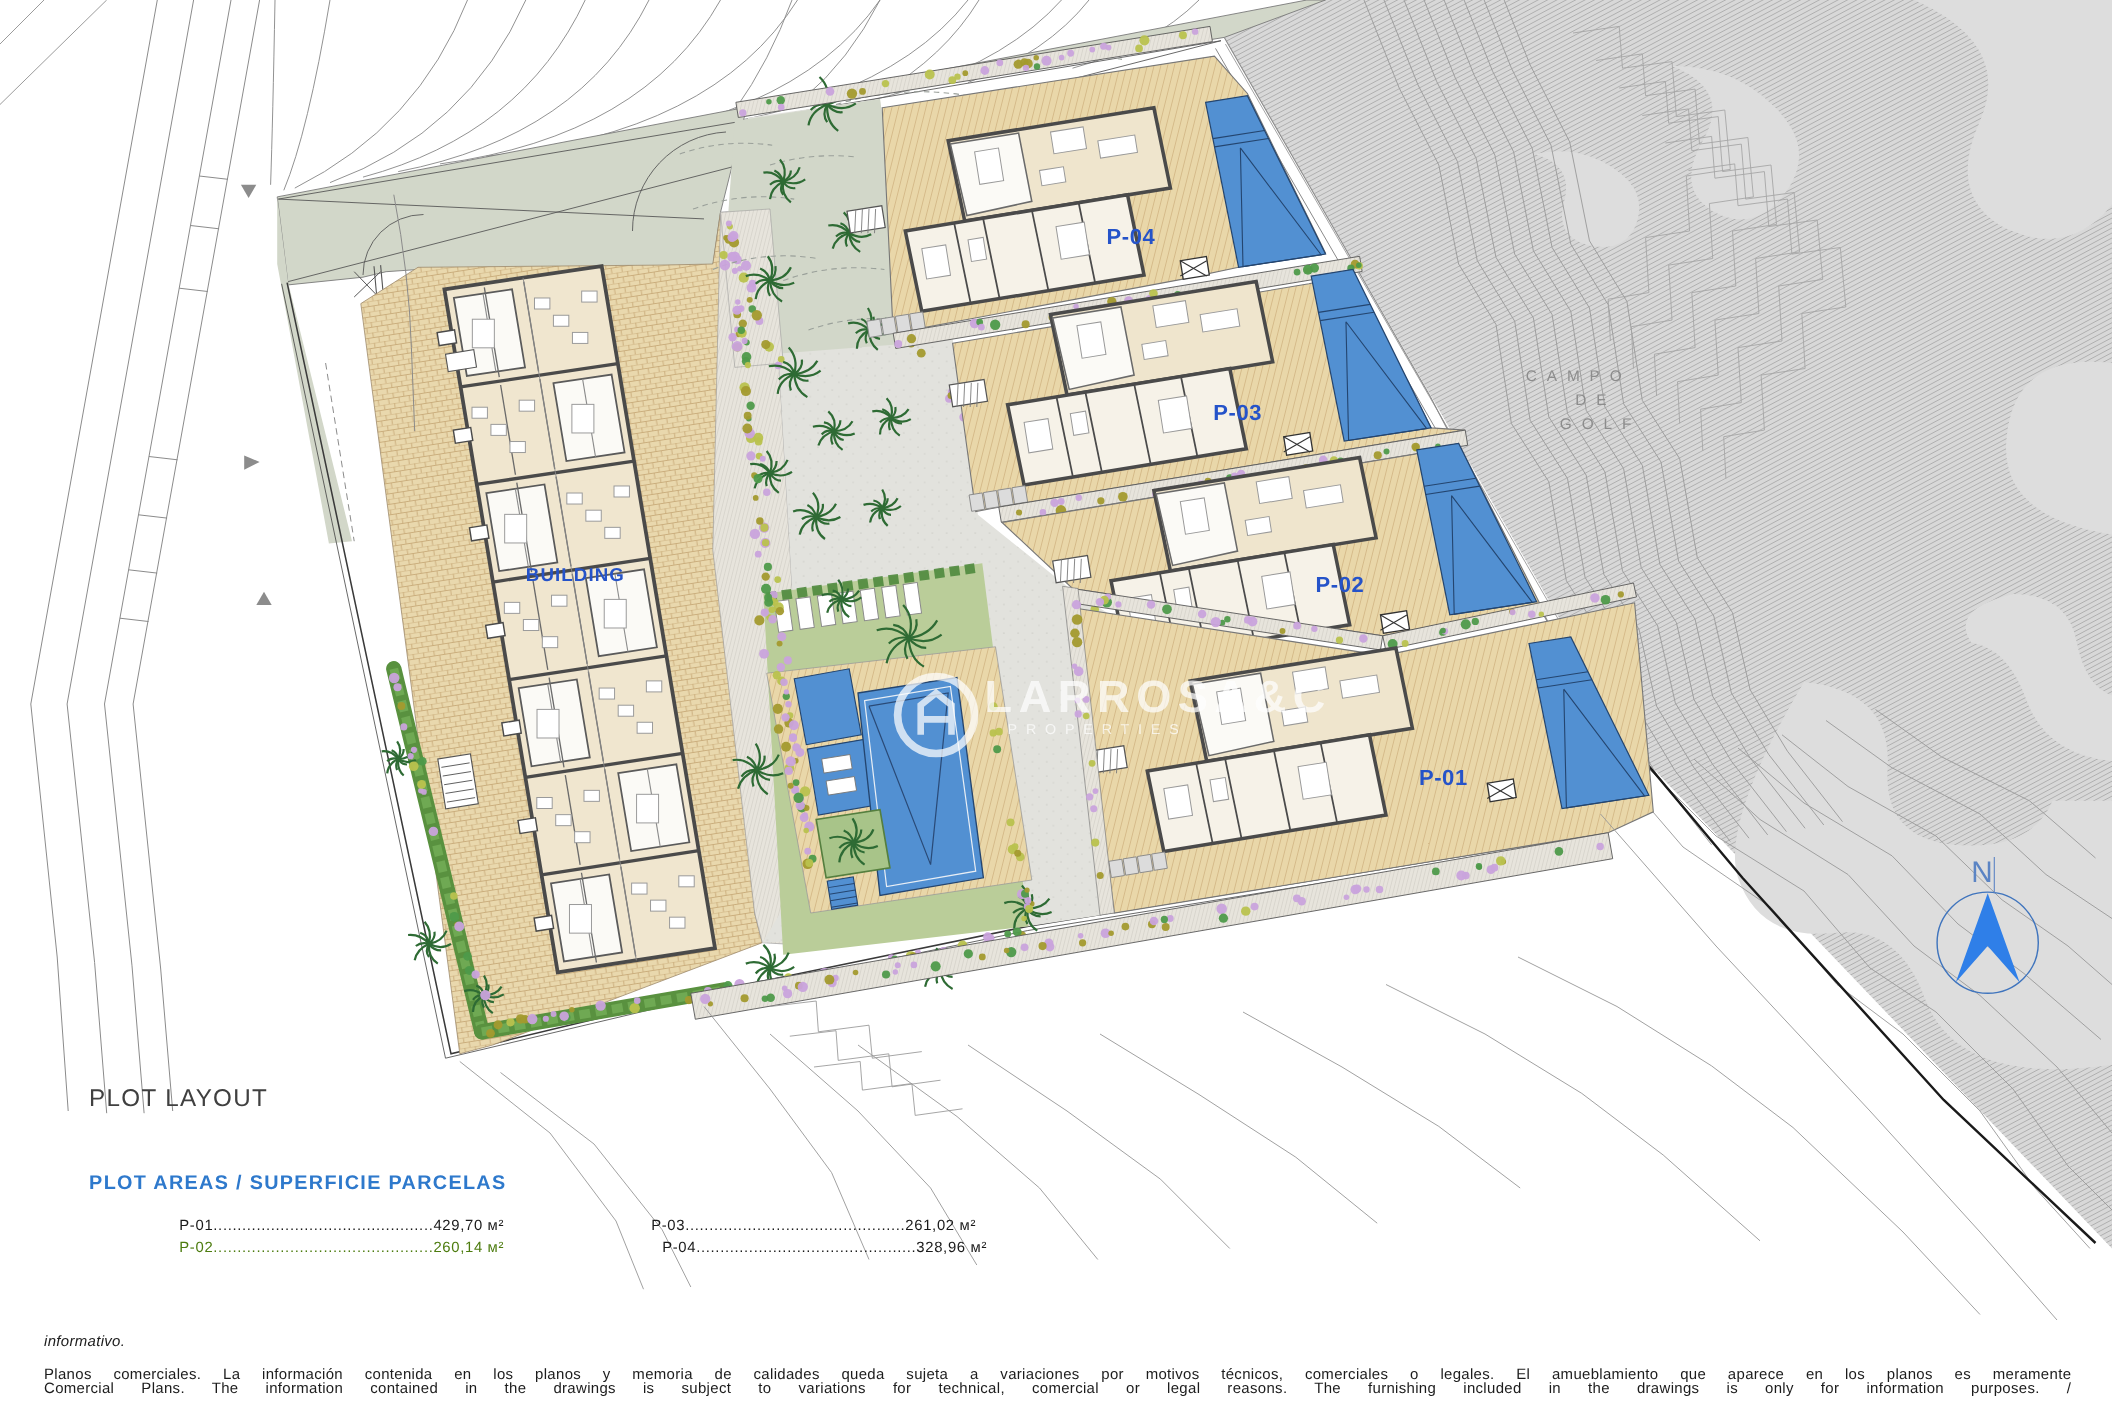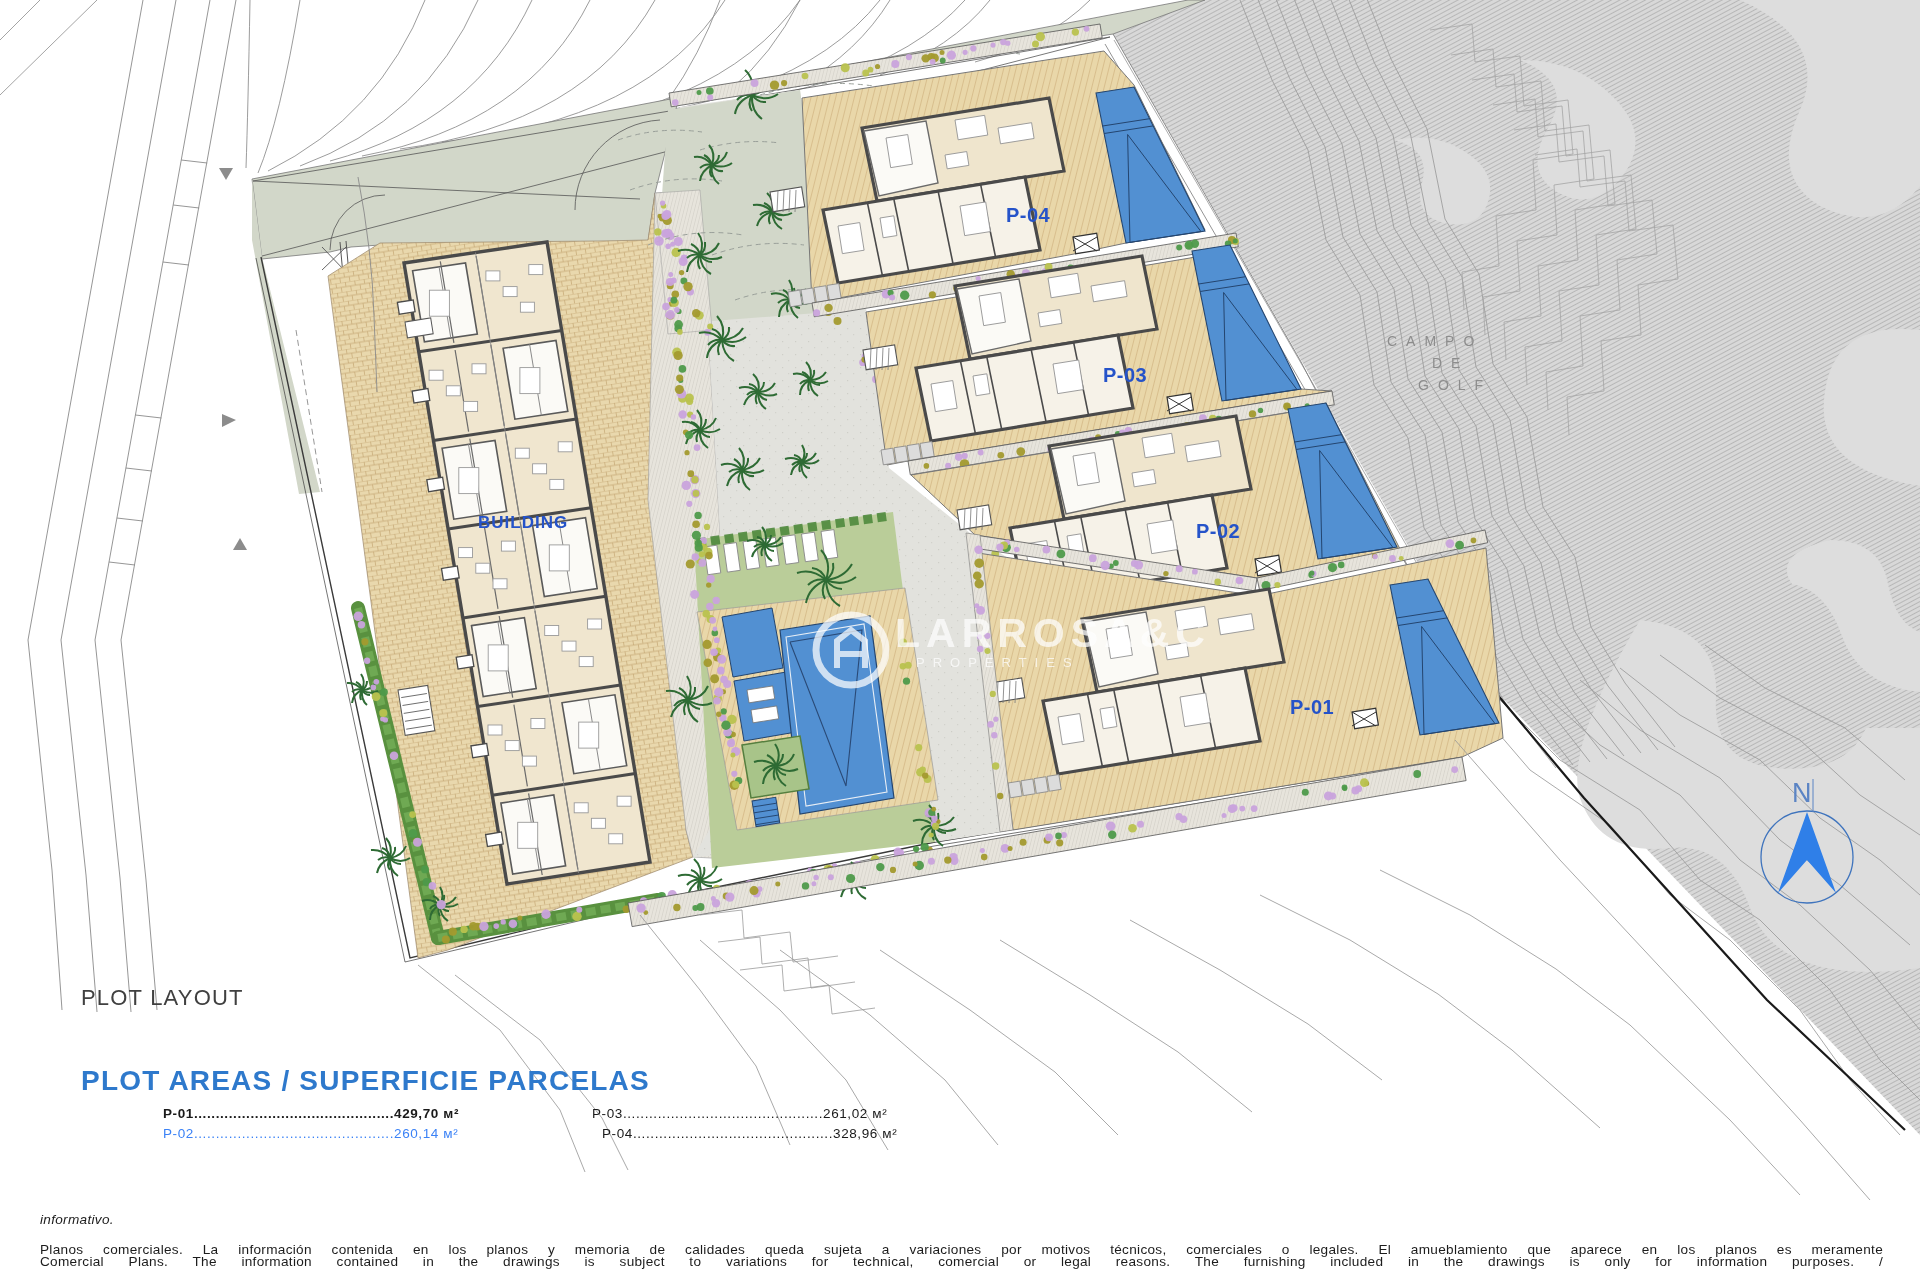--- a/index.html
+++ b/index.html
@@ -1201,22 +1201,22 @@
 <text x="916" y="667" font-size="13" fill="#ffffff" letter-spacing="8">PROPERTIES</text>
 </g>
 
 <circle cx="1807" cy="857" r="46" fill="none" stroke="#3f74bd" stroke-width="1.3"></circle>
 <path d="M1807,812 L1836,893 L1807,860 L1778,893 Z" fill="#2f7fe8"></path>
 <text x="1792" y="802" font-size="27" fill="#5b84c4">N</text>
 <line x1="1813.0" y1="779.0" x2="1813.0" y2="812.0" stroke="#5b84c4" stroke-width="1"></line>
 </svg>
 
 <div style="position:absolute;left:81px;top:985px;font-size:22px;font-weight:normal;color:#404040;letter-spacing:1.2px;">PLOT LAYOUT</div>
-<div style="position:absolute;left:81px;top:1065px;font-size:28px;font-weight:bold;color:#2e79cc;letter-spacing:1.2px;">PLOT AREAS / SUPERFICIE PARCELAS</div>
-
-<div style="position:absolute;left:163px;top:1106px;font-size:13.5px;color:#1a1a1a;letter-spacing:0.6px;font-weight:bold;">P-01..............................................429,70 м²</div>
-<div style="position:absolute;left:163px;top:1126px;font-size:13.5px;color:#3b82f6;letter-spacing:0.6px;">P-02..............................................260,14 м²</div>
+<div style="position:absolute;left:81px;top:1065px;font-size:18px;font-weight:bold;color:#2e79cc;letter-spacing:1.2px;">PLOT AREAS / SUPERFICIE PARCELAS</div>
+
+<div style="position:absolute;left:163px;top:1106px;font-size:13.5px;color:#1a1a1a;letter-spacing:0.6px;">P-01..............................................429,70 м²</div>
+<div style="position:absolute;left:163px;top:1126px;font-size:13.5px;color:#4d7c0f;letter-spacing:0.6px;">P-02..............................................260,14 м²</div>
 <div style="position:absolute;left:570px;top:1106px;font-size:13.5px;color:#1a1a1a;letter-spacing:0.6px;margin-left:22px;">P-03..............................................261,02 м²</div>
 <div style="position:absolute;left:570px;top:1126px;font-size:13.5px;color:#1a1a1a;letter-spacing:0.6px;margin-left:32px;">P-04..............................................328,96 м²</div>
 
 <div class="dis" style="top:1254px;">Comercial Plans. The information contained in the drawings is subject to variations for technical, comercial or legal reasons. The furnishing included in the drawings is only for information purposes. /</div>
 <div class="dis" style="top:1242px;">Planos comerciales. La información contenida en los planos y memoria de calidades queda sujeta a variaciones por motivos técnicos, comerciales o legales. El amueblamiento que aparece en los planos es meramente</div>
 <div class="dis" style="top:1212px;text-align-last:left;font-style:italic;">informativo.</div>
 </div>
 </body></html>

